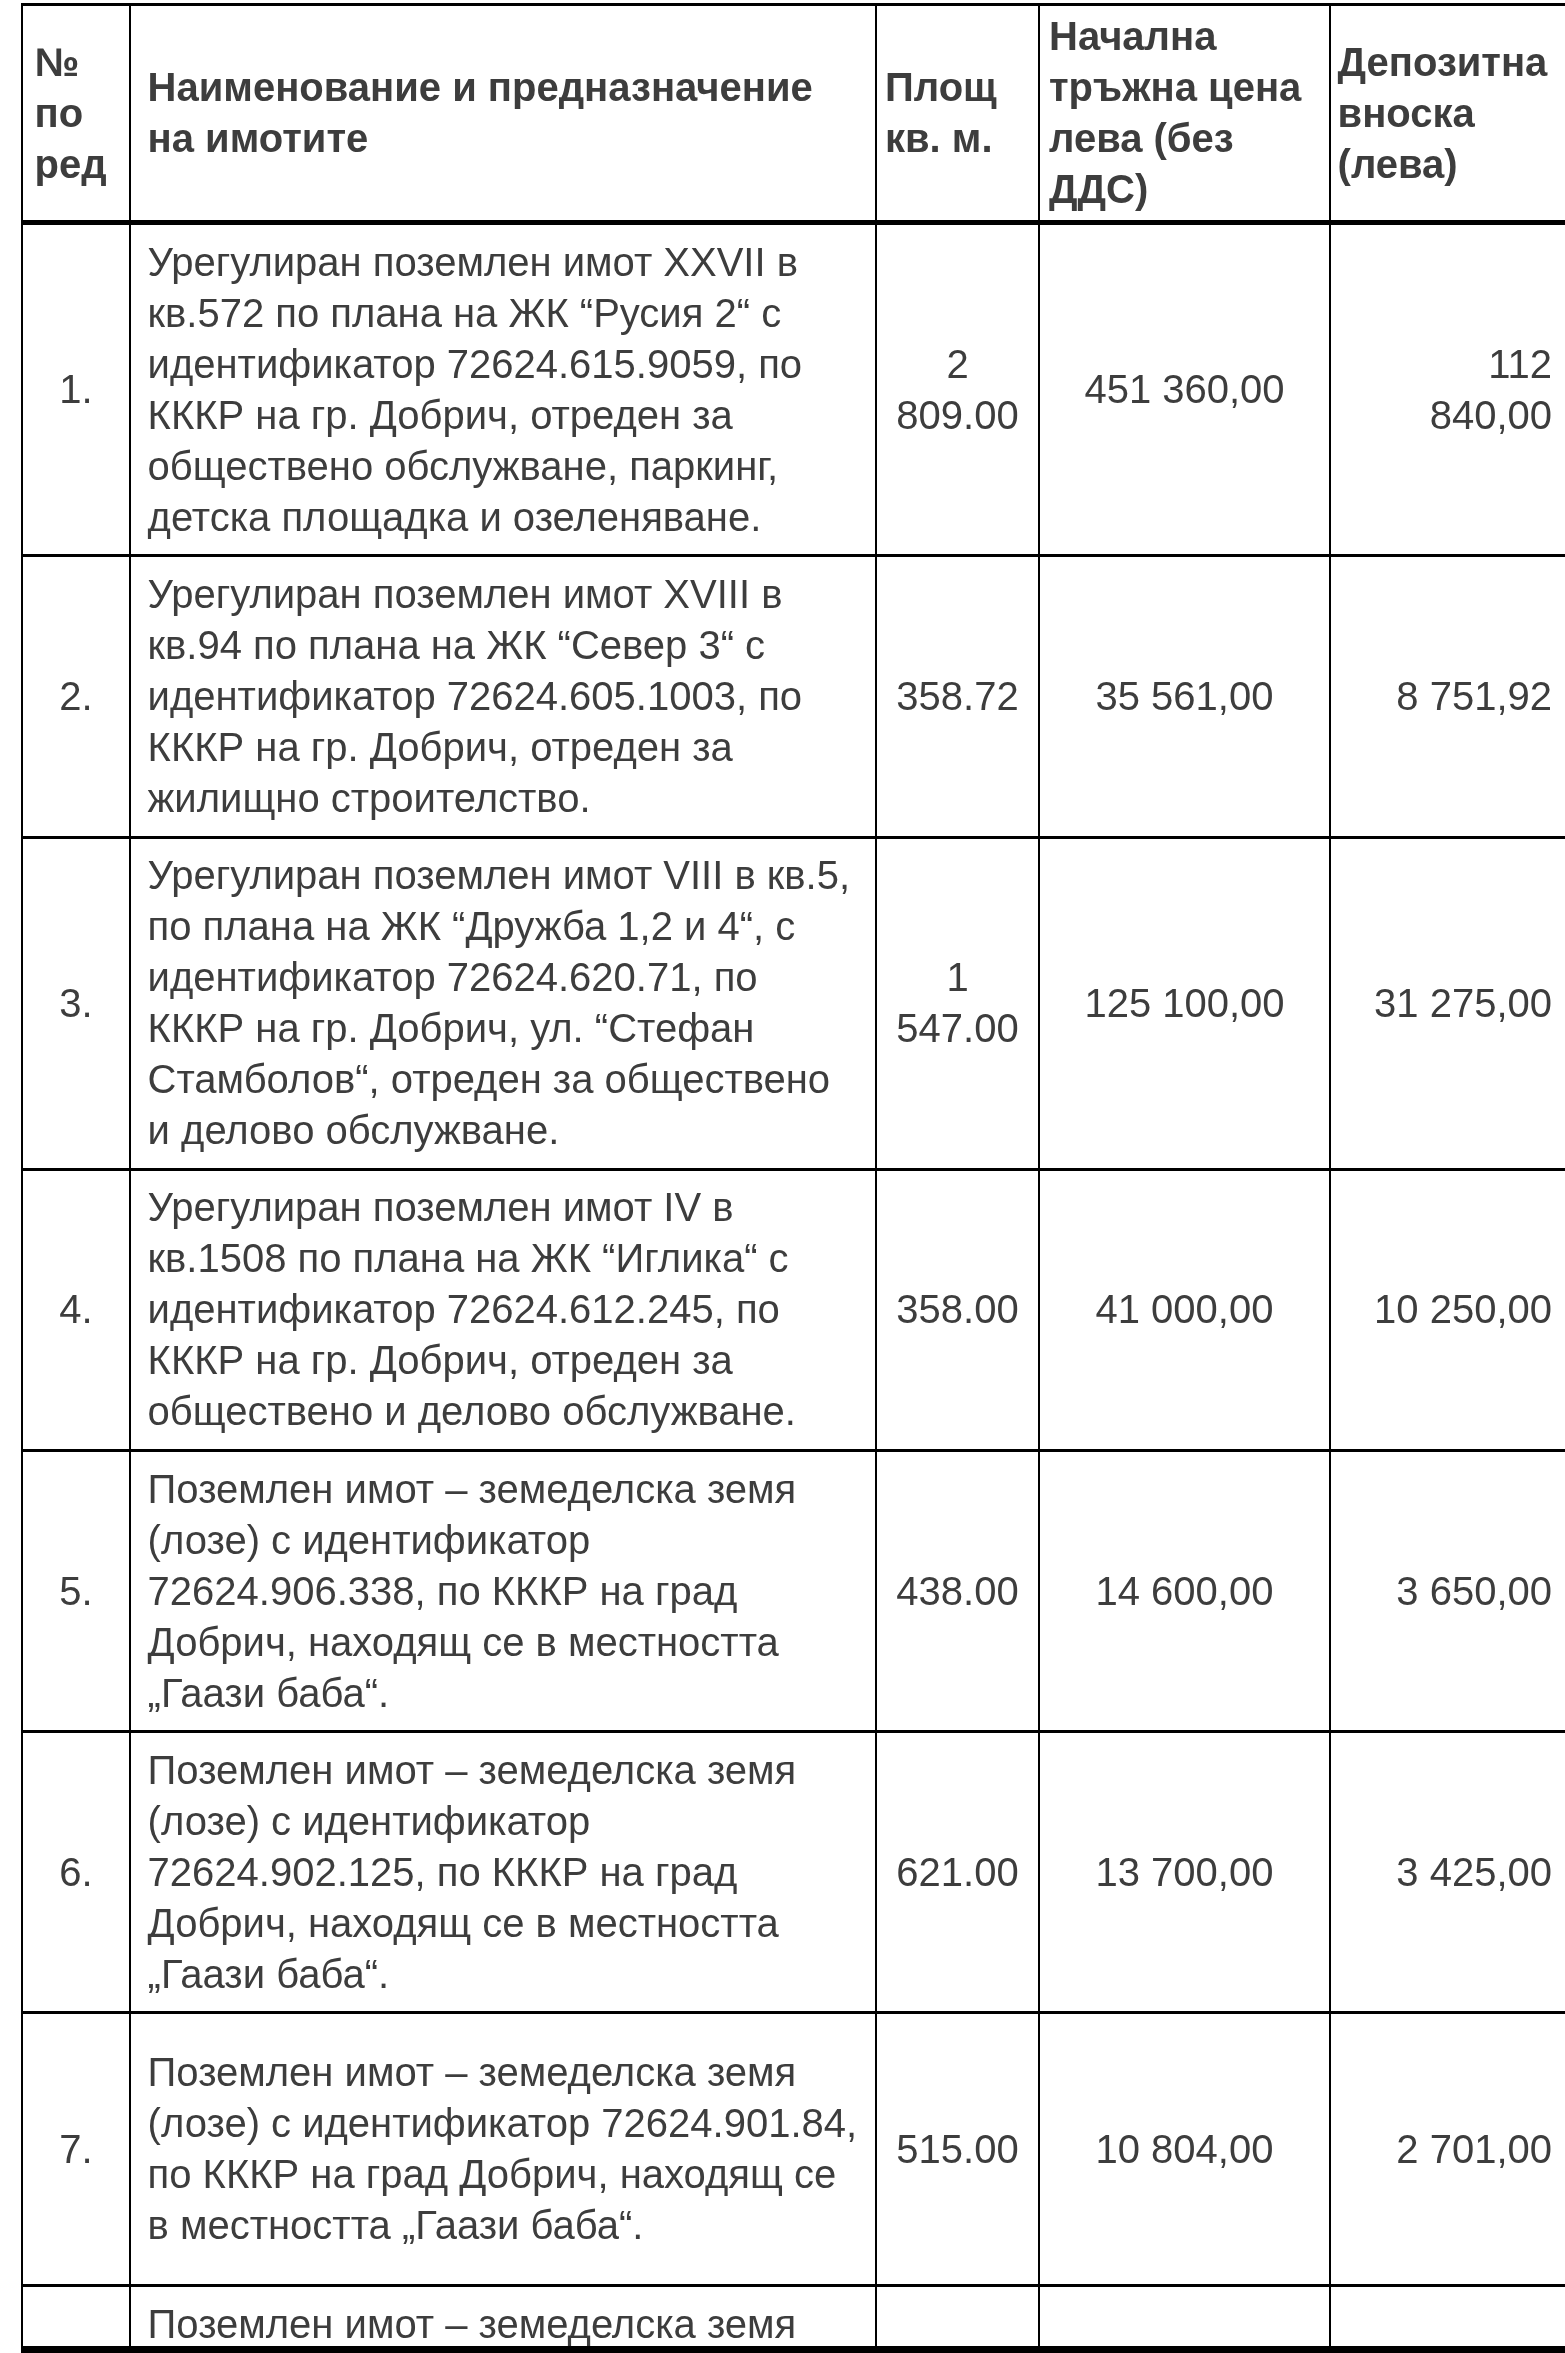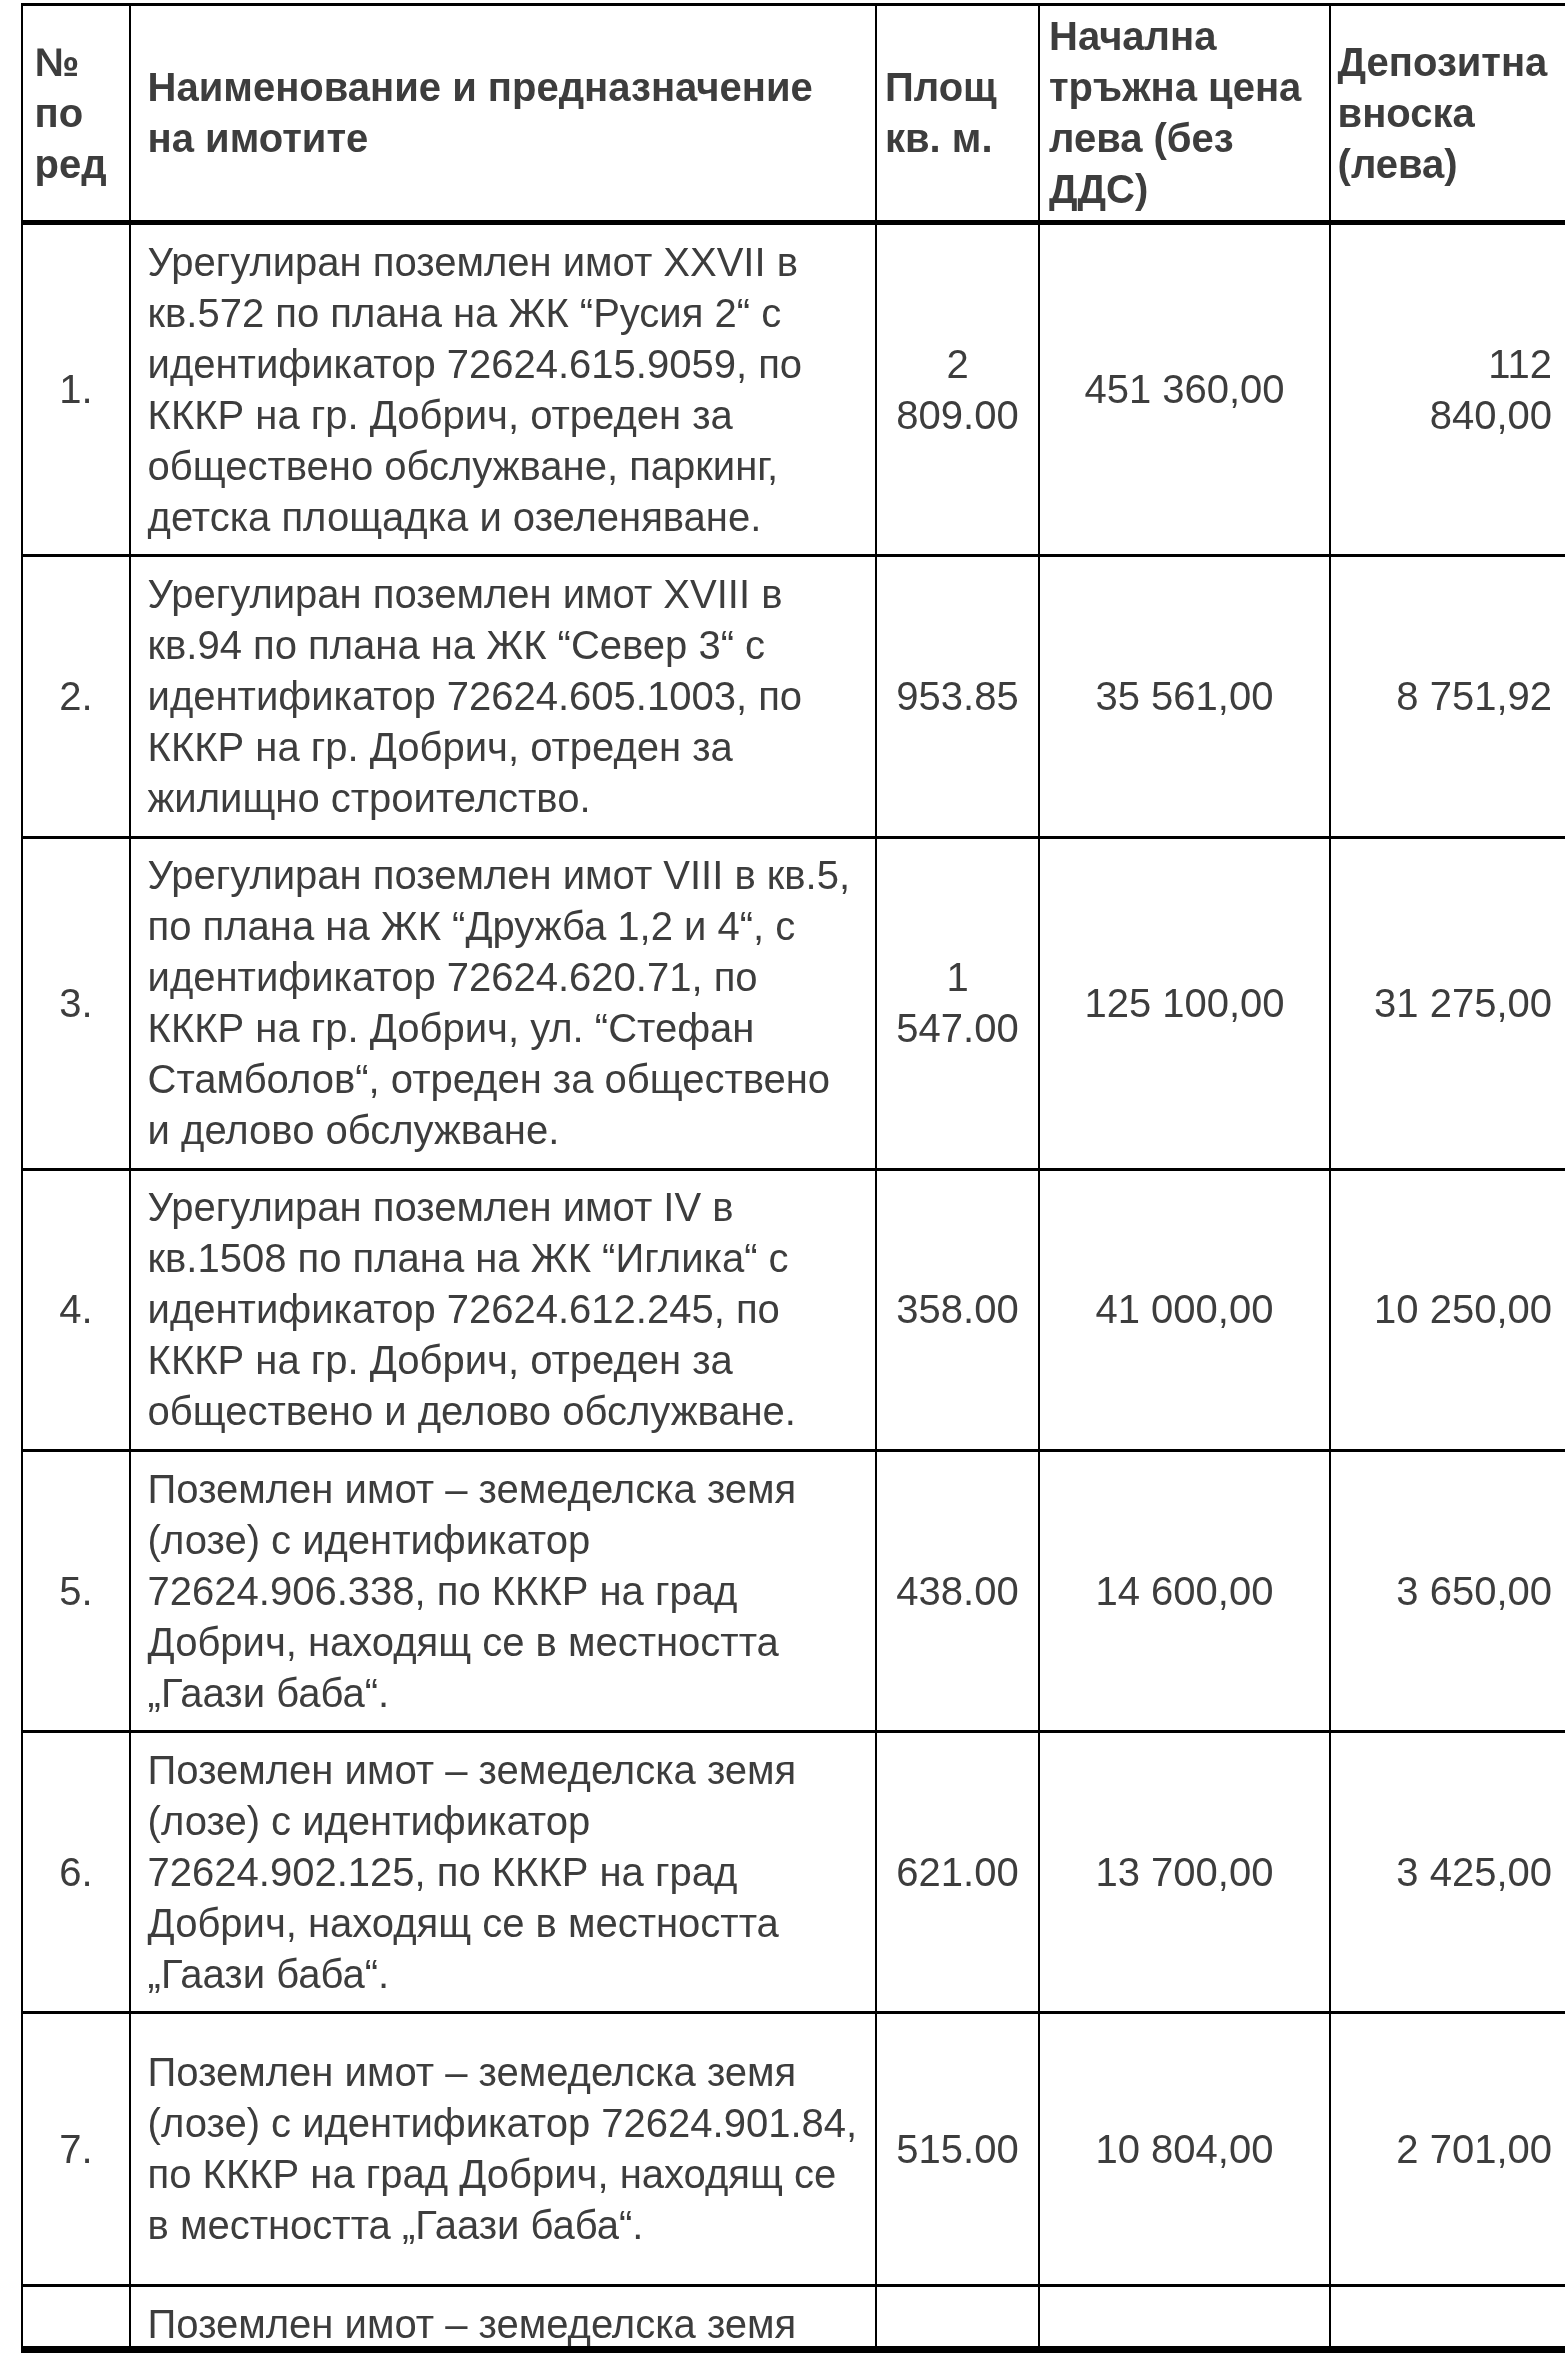--- a/index.html
+++ b/index.html
@@ -109,21 +109,21 @@
     <td class="c-num">1.</td>
     <td class="c-name">Урегулиран поземлен имот XXVII в кв.572 по плана на ЖК “Русия 2“ с идентификатор 72624.615.9059, по КККР на гр. Добрич, отреден за обществено обслужване, паркинг, детска площадка и озеленяване.</td>
     <td class="c-area">2 809.00</td>
     <td class="c-price">451 360,00</td>
     <td class="c-deposit">112 840,00</td>
   </tr>
 
   <tr>
     <td class="c-num">2.</td>
     <td class="c-name">Урегулиран поземлен имот XVIII в кв.94 по плана на ЖК “Север 3“ с идентификатор 72624.605.1003, по КККР на гр. Добрич, отреден за жилищно строителство.</td>
-    <td class="c-area">953.85</td>
+    <td class="c-area">358.72</td>
     <td class="c-price">35 561,00</td>
     <td class="c-deposit">8 751,92</td>
   </tr>
 
   <tr>
     <td class="c-num">3.</td>
     <td class="c-name">Урегулиран поземлен имот VIII в кв.5, по плана на ЖК “Дружба 1,2 и 4“, с идентификатор 72624.620.71, по КККР на гр. Добрич, ул. “Стефан Стамболов“, отреден за обществено и делово обслужване.</td>
     <td class="c-area">1 547.00</td>
     <td class="c-price">125 100,00</td>
     <td class="c-deposit">31 275,00</td>

